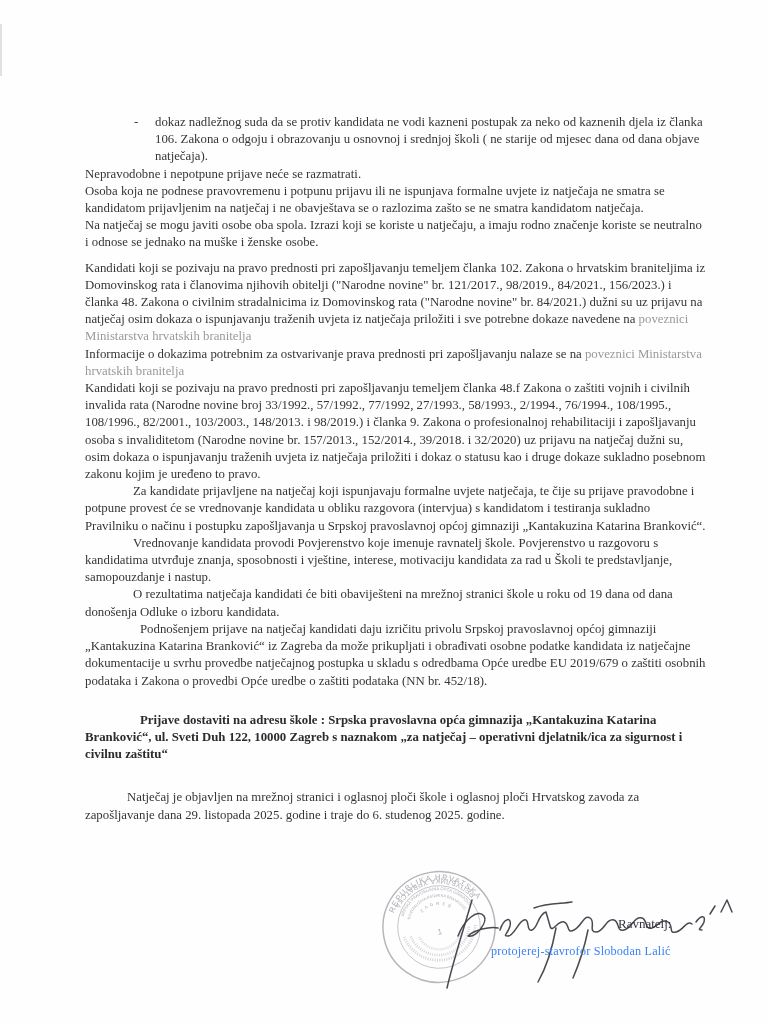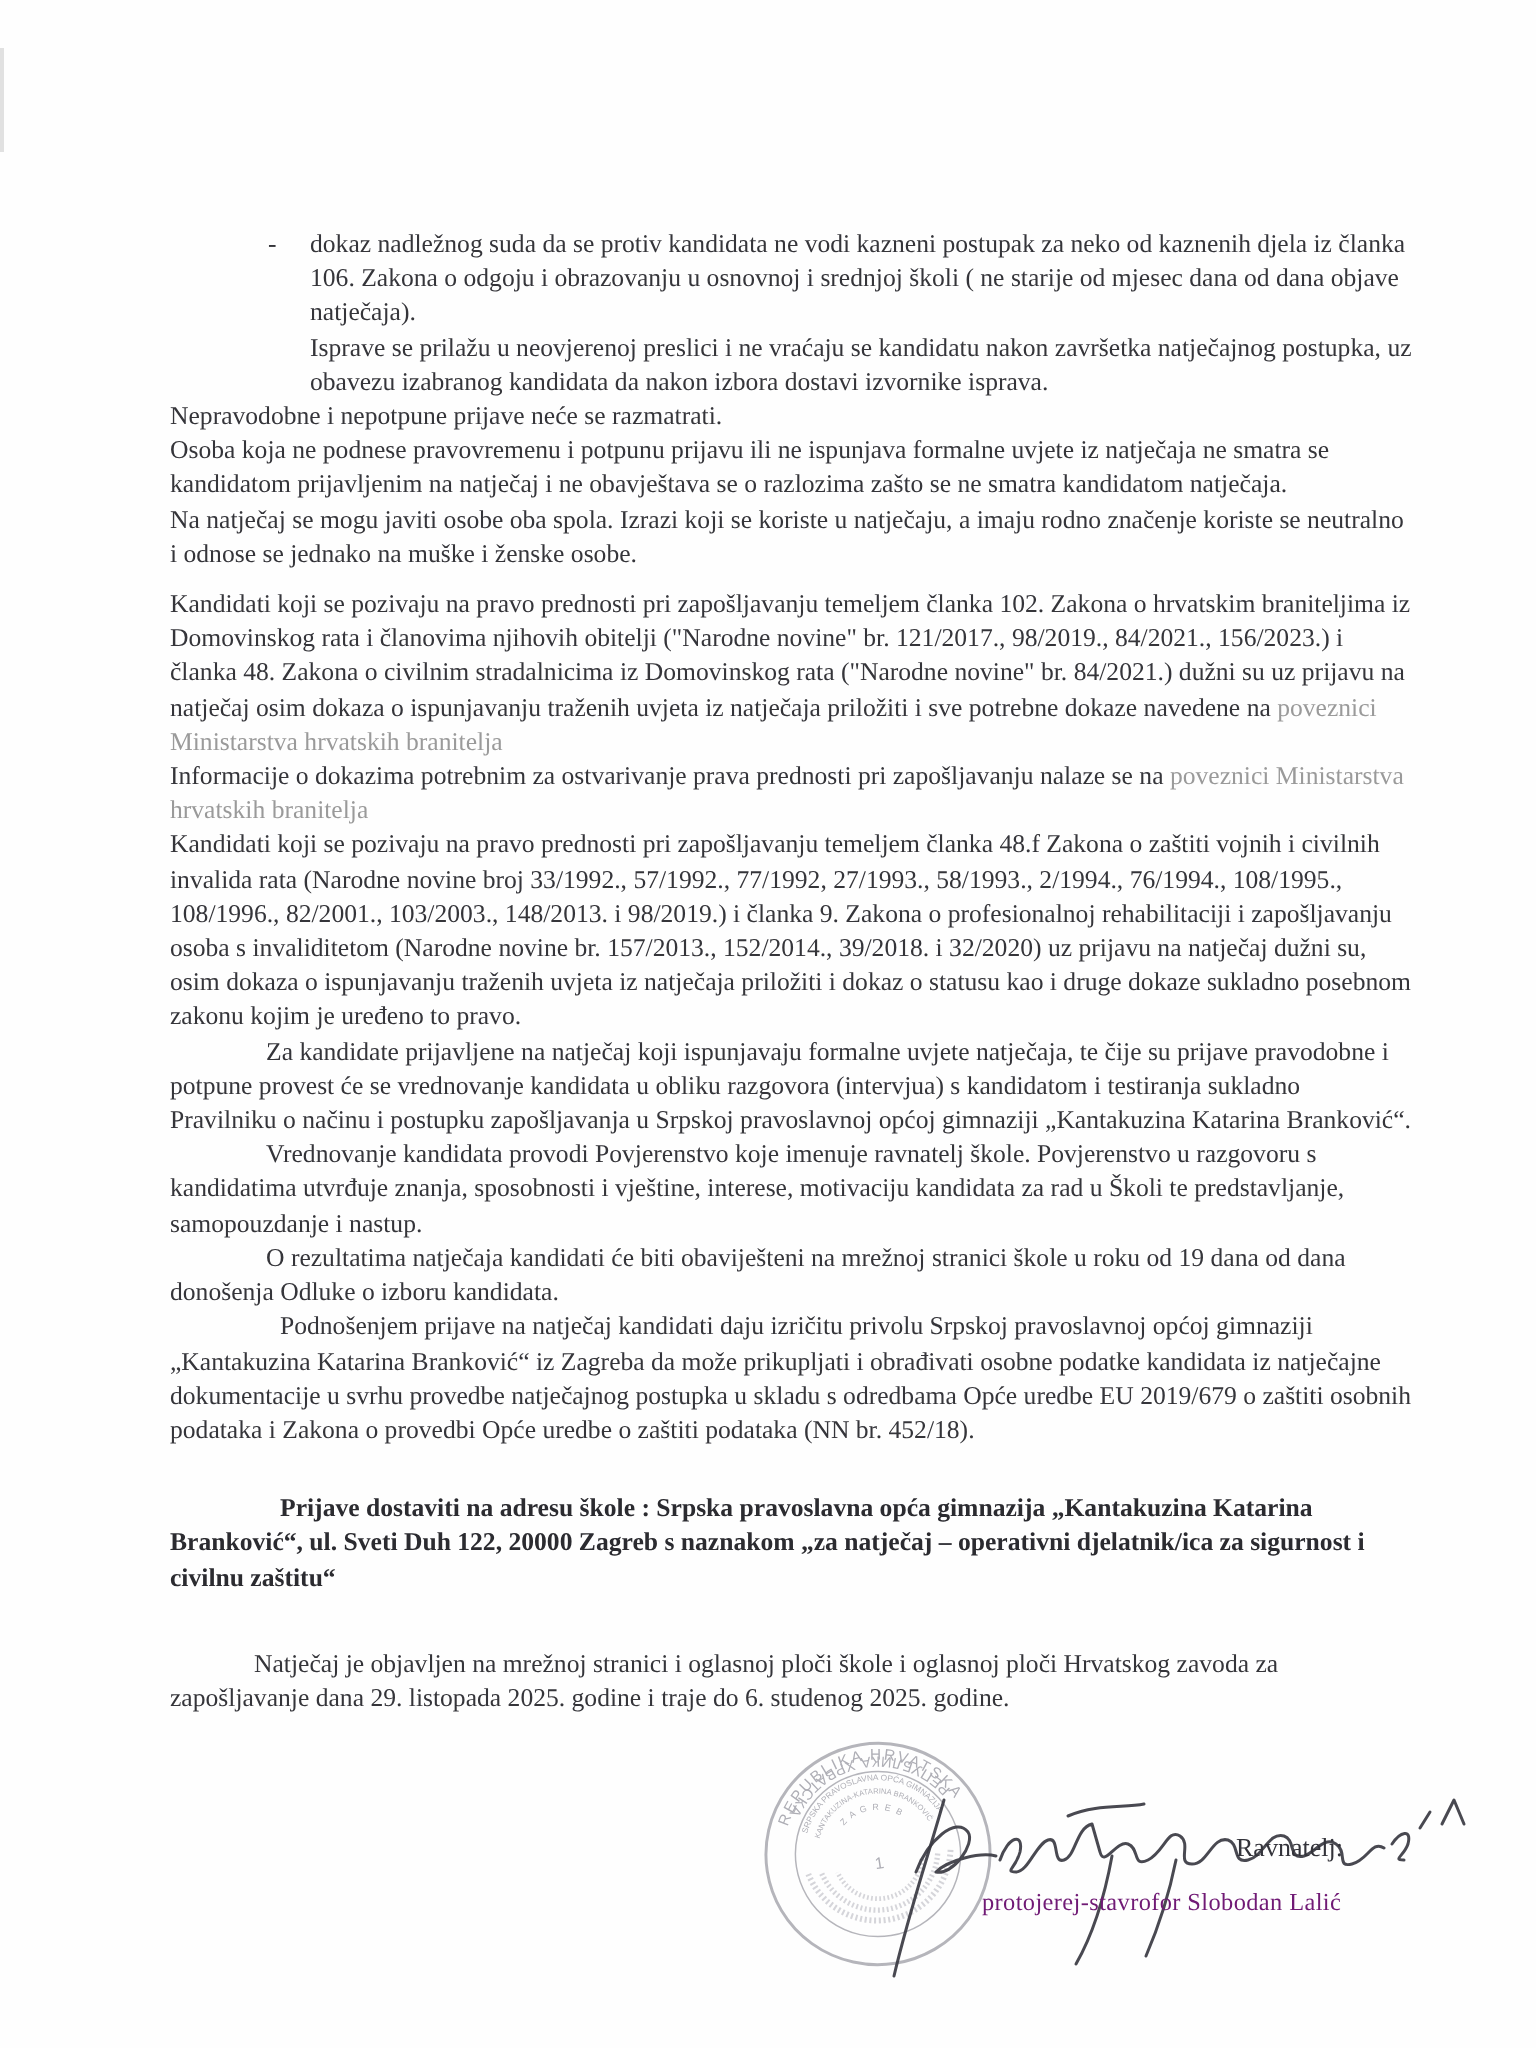--- a/index.html
+++ b/index.html
@@ -53,54 +53,53 @@
     width:312px; height:102px;
   }
   .signature path { stroke:#3a3a42; stroke-width:1.5; fill:none;
     stroke-linecap:round; stroke-linejoin:round; opacity:.92; }
   .role-label {
     position:absolute; left:618px; top:916px;
     font-size:13px; color:#33333a;
   }
   .signer-name {
     position:absolute; left:491px; top:944px;
-    font-size:12.2px; letter-spacing:.2px; color:#701a75;
+    font-size:12.2px; letter-spacing:.2px; color:#3b82f6;
   }
 </style>
 </head>
 <body>
 
 <div class="scan-edge"></div>
 
 <div class="page">
 
   <div class="bullet-row">
     <span class="dash">-</span>
     <span class="bullet-text">dokaz nadležnog suda da se protiv kandidata ne vodi kazneni postupak za neko od kaznenih djela iz članka 106. Zakona o odgoju i obrazovanju u osnovnoj i srednjoj školi ( ne starije od mjesec dana od dana objave natječaja).</span>
   </div>
-  <p class="sub-item">Isprave se prilažu u neovjerenoj preslici i ne vraćaju se kandidatu nakon završetka natječajnog postupka, uz obavezu izabranog kandidata da nakon izbora dostavi izvornike isprava.</p>
 
   <p class="mt10">Nepravodobne i nepotpune prijave neće se razmatrati.</p>
   <p>Osoba koja ne podnese pravovremenu i potpunu prijavu ili ne ispunjava formalne uvjete iz natječaja ne smatra se kandidatom prijavljenim na natječaj i ne obavještava se o razlozima zašto se ne smatra kandidatom natječaja.</p>
   <p>Na natječaj se mogu javiti osobe oba spola. Izrazi koji se koriste u natječaju, a imaju rodno značenje koriste se neutralno i odnose se jednako na muške i ženske osobe.</p>
 
   <p class="mt8">
     <span>Kandidati koji se pozivaju na pravo prednosti pri zapošljavanju temeljem članka 102. Zakona o hrvatskim braniteljima iz Domovinskog rata i članovima njihovih obitelji ("Narodne novine" br. 121/2017., 98/2019., 84/2021., 156/2023.) i članka 48. Zakona o civilnim stradalnicima iz Domovinskog rata ("Narodne novine" br. 84/2021.) dužni su uz prijavu na natječaj osim dokaza o ispunjavanju traženih uvjeta iz natječaja priložiti i sve potrebne dokaze navedene na </span><span class="graylink">poveznici Ministarstva hrvatskih branitelja</span>
   </p>
   <p>
     <span>Informacije o dokazima potrebnim za ostvarivanje prava prednosti pri zapošljavanju nalaze se na </span><span class="graylink">poveznici Ministarstva hrvatskih branitelja</span>
   </p>
   <p>Kandidati koji se pozivaju na pravo prednosti pri zapošljavanju temeljem članka 48.f Zakona o zaštiti vojnih i civilnih invalida rata (Narodne novine broj 33/1992., 57/1992., 77/1992, 27/1993., 58/1993., 2/1994., 76/1994., 108/1995., 108/1996., 82/2001., 103/2003., 148/2013. i 98/2019.) i članka 9. Zakona o profesionalnoj rehabilitaciji i zapošljavanju osoba s invaliditetom (Narodne novine br. 157/2013., 152/2014., 39/2018. i 32/2020) uz prijavu na natječaj dužni su, osim dokaza o ispunjavanju traženih uvjeta iz natječaja priložiti i dokaz o statusu kao i druge dokaze sukladno posebnom zakonu kojim je uređeno to pravo.</p>
 
   <p class="indent">Za kandidate prijavljene na natječaj koji ispunjavaju formalne uvjete natječaja, te čije su prijave pravodobne i potpune provest će se vrednovanje kandidata u obliku razgovora (intervjua) s kandidatom i testiranja sukladno Pravilniku o načinu i postupku zapošljavanja u Srpskoj pravoslavnoj općoj gimnaziji „Kantakuzina Katarina Branković“.</p>
   <p class="indent">Vrednovanje kandidata provodi Povjerenstvo koje imenuje ravnatelj škole. Povjerenstvo u razgovoru s kandidatima utvrđuje znanja, sposobnosti i vještine, interese, motivaciju kandidata za rad u Školi te predstavljanje, samopouzdanje i nastup.</p>
   <p class="indent">O rezultatima natječaja kandidati će biti obaviješteni na mrežnoj stranici škole u roku od 19 dana od dana donošenja Odluke o izboru kandidata.</p>
   <p class="indent2">Podnošenjem prijave na natječaj kandidati daju izričitu privolu Srpskoj pravoslavnoj općoj gimnaziji „Kantakuzina Katarina Branković“ iz Zagreba da može prikupljati i obrađivati osobne podatke kandidata iz natječajne dokumentacije u svrhu provedbe natječajnog postupka u skladu s odredbama Opće uredbe EU 2019/679 o zaštiti osobnih podataka i Zakona o provedbi Opće uredbe o zaštiti podataka (NN br. 452/18).</p>
 
-  <p class="bold mt22 indent2">Prijave dostaviti na adresu škole : Srpska pravoslavna opća gimnazija „Kantakuzina Katarina Branković“, ul. Sveti Duh 122, 20000 Zagreb s naznakom „za natječaj – operativni djelatnik/ica za sigurnost i civilnu zaštitu“</p>
+  <p class="bold mt22 indent2">Prijave dostaviti na adresu škole : Srpska pravoslavna opća gimnazija „Kantakuzina Katarina Branković“, ul. Sveti Duh 122, 10000 Zagreb s naznakom „za natječaj – operativni djelatnik/ica za sigurnost i civilnu zaštitu“</p>
 
   <p class="mt26 indent42">Natječaj je objavljen na mrežnoj stranici i oglasnoj ploči škole i oglasnoj ploči Hrvatskog zavoda za zapošljavanje dana 29. listopada 2025. godine i traje do 6. studenog 2025. godine.</p>
 </div>
 
 <div class="stamp">
   <svg viewBox="0 0 160 160">
     <defs>
       <path id="arc-outer-top" d="M 16 80 A 64 64 0 0 1 144 80"></path>
       <path id="arc-outer-bottom" d="M 146 80 A 66 66 0 0 0 14 80"></path>
       <path id="arc-ring1" d="M 30 80 A 50 50 0 0 1 130 80"></path>

